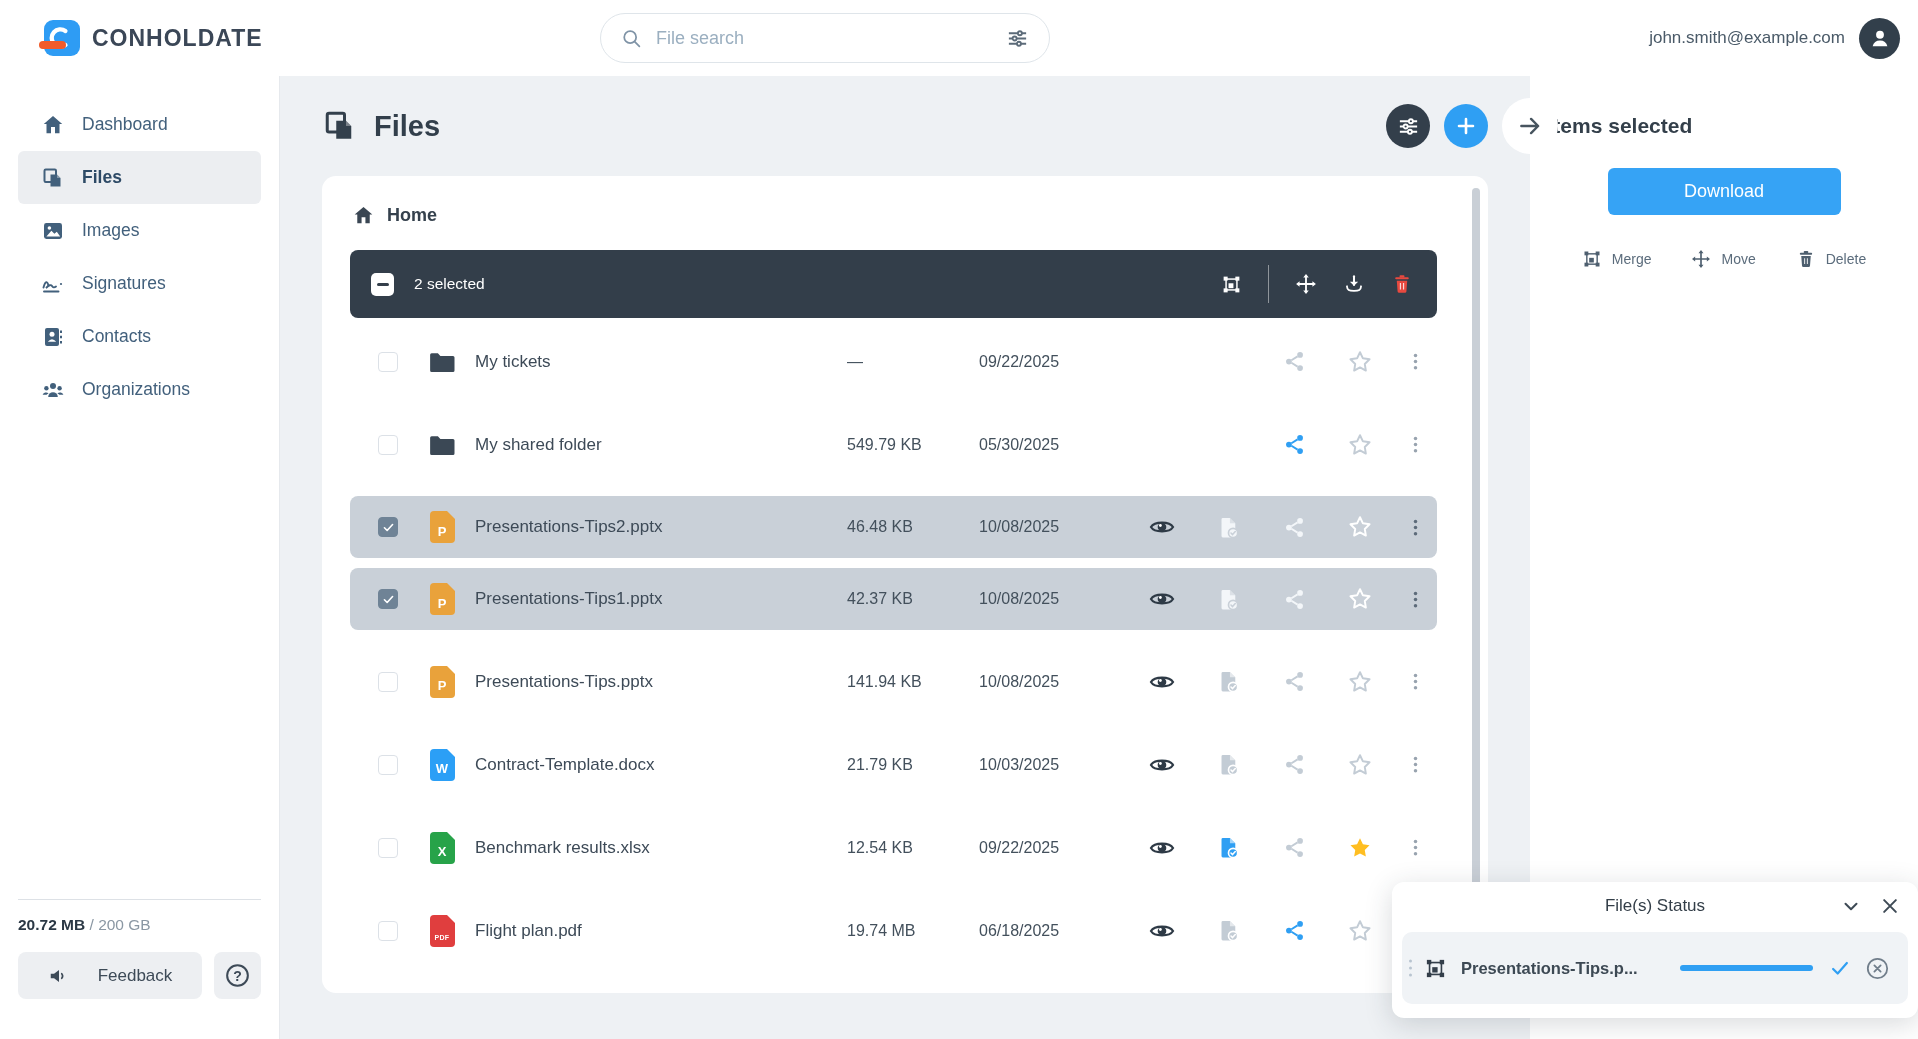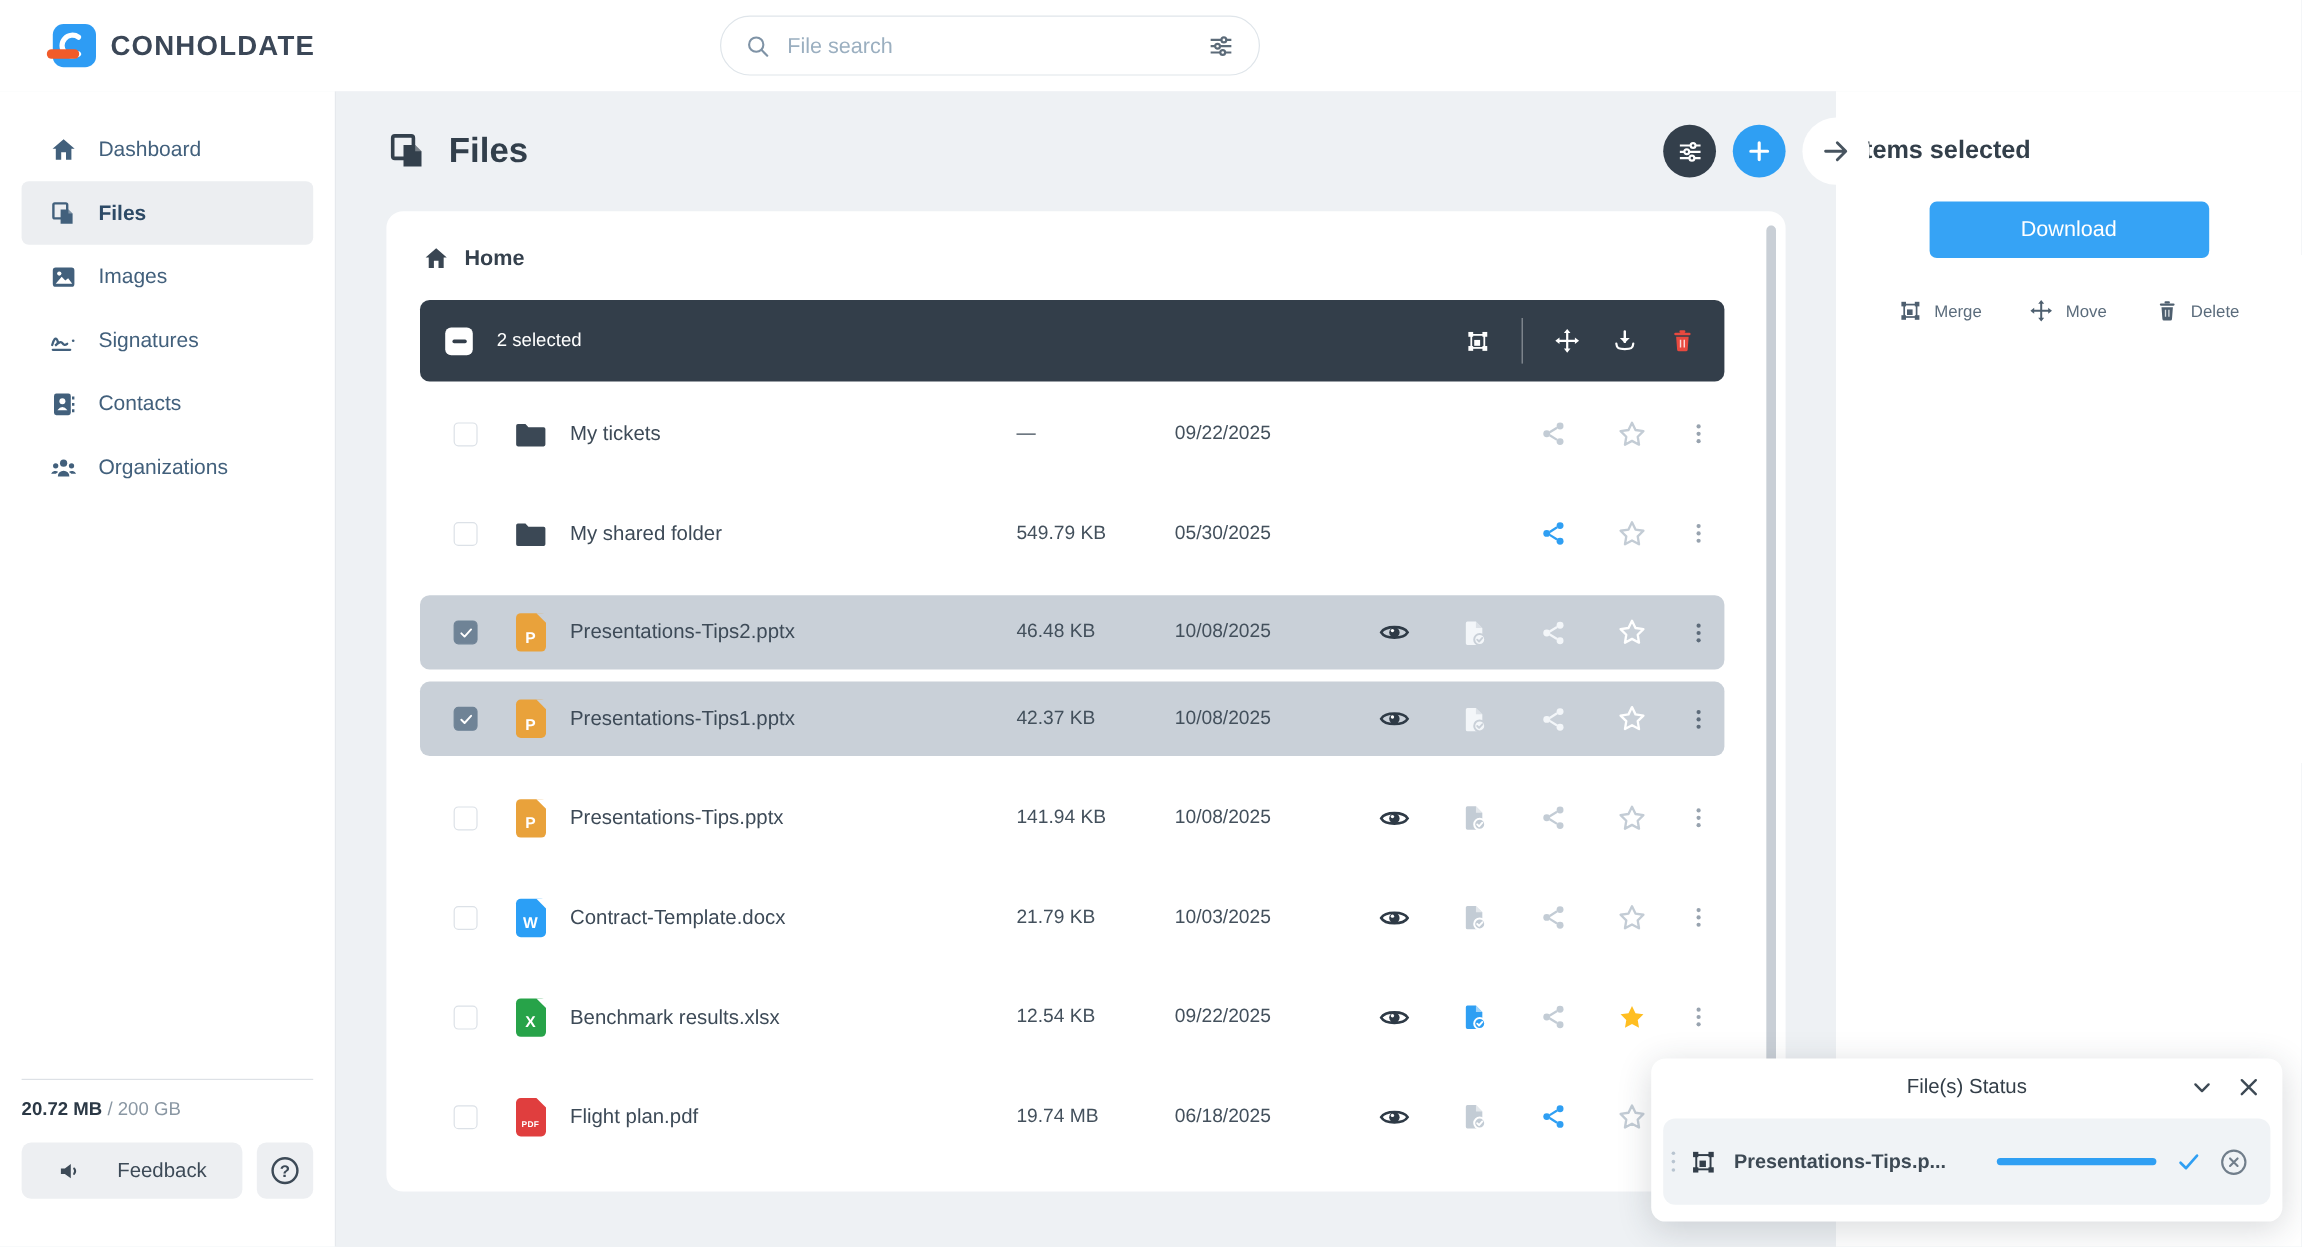--- a/index.html
+++ b/index.html
@@ -82,21 +82,21 @@
 
   
   .rpanel { position:relative; width:388px; background:#fff; flex:0 0 auto; }
   .collapse-btn { position:absolute; left:-28px; top:22px; width:56px; height:56px; border-radius:50%; background:#fff; display:flex; align-items:center; justify-content:center; cursor:pointer; color:#47545f; }
   .rp-title { text-align:left; padding-top:38px; font-size:21px; font-weight:700; color:#333f4a; }
   .btn-download { display:block; margin:30px auto 0; width:233px; height:47px; border:none; border-radius:6px; background:#36a3f5; color:#fff; font-size:18px; font-family:inherit; cursor:pointer; }
   .rp-actions { display:flex; justify-content:center; gap:40px; margin-top:34px; }
   .rp-action { display:flex; align-items:center; gap:10px; font-size:14px; color:#5b6c7c; cursor:pointer; }
 
   
-  .popup { position:absolute; right:16px; bottom:21px; width:526px; background:#fff; border-radius:12px; box-shadow:0 6px 28px rgba(40,50,60,.18); z-index:40; }
+  .popup { position:absolute; right:0; bottom:21px; width:526px; background:#fff; border-radius:12px; box-shadow:0 6px 28px rgba(40,50,60,.18); z-index:40; }
   .popup-hd { position:relative; height:48px; display:flex; align-items:center; justify-content:center; font-size:17px; color:#333e48; }
   .popup-hd .hd-icons { position:absolute; right:18px; top:0; height:48px; display:flex; align-items:center; gap:18px; color:#3e4a55; }
   .popup-hd .hd-icons .hic { display:flex; cursor:pointer; }
   .popup-item { position:relative; margin:2px 10px 14px 10px; height:72px; background:#f0f3f6; border-radius:10px; display:flex; align-items:center; padding:0 18px 0 22px;font-weight:bold; }
   .drag-dots { position:absolute; left:7px; top:50%; transform:translateY(-50%); display:flex; flex-direction:column; gap:4px; cursor:grab; }
   .drag-dots i { width:3px; height:3px; border-radius:50%; background:#b8c4d0; }
   .pi-name { font-size:16.5px; color:#3d4954; margin-left:14px; white-space:nowrap; }
   .progress { margin-left:auto; width:133px; height:6px; border-radius:3px; background:#2f9ff3; }
   .pi-check { margin-left:16px; display:flex; color:#2f9ff3; }
   .pi-cancel { margin-left:14px; display:flex; color:#717e8b; cursor:pointer; }
@@ -126,20 +126,29 @@
     <span id="ic-search-sliders" style="display:flex;color:#5c6b79;cursor:pointer;--knobbg:#fff">
         <svg width="23" height="23" viewBox="0 0 24 24">
           <path d="M3 6.5h18M3 12h18M3 17.5h18" stroke="currentColor" stroke-width="1.9"></path>
           <circle cx="14.5" cy="6.5" r="2.1" fill="var(--knobbg,#fff)" stroke="currentColor" stroke-width="1.9"></circle>
           <circle cx="9" cy="12" r="2.1" fill="var(--knobbg,#fff)" stroke="currentColor" stroke-width="1.9"></circle>
           <circle cx="13.5" cy="17.5" r="2.1" fill="var(--knobbg,#fff)" stroke="currentColor" stroke-width="1.9"></circle>
         </svg>
       </span>
   </div>
 
+  <div class="userzone">
+    <span class="user-email">john.smith@example.com</span>
+    <span class="avatar">
+      <svg width="26" height="26" viewBox="0 0 24 24">
+          <circle cx="12" cy="9" r="3.6" fill="#fff"></circle>
+          <path d="M5.2 19.6a7 7 0 0 1 13.6 0z" fill="#fff"></path>
+        </svg>
+    </span>
+  </div>
 </header>
 
 <div class="app">
 
   <nav class="sidebar">
     <div id="sidebar-nav">
         <div class="nav-item">
           <span class="nav-ic">
             <svg width="24" height="24" viewBox="0 0 24 24">
               <path d="M12 3l9.2 8h-2.7v9.2H14v-6.3h-4v6.3H5.5V11H2.8z" fill="currentColor"></path>

